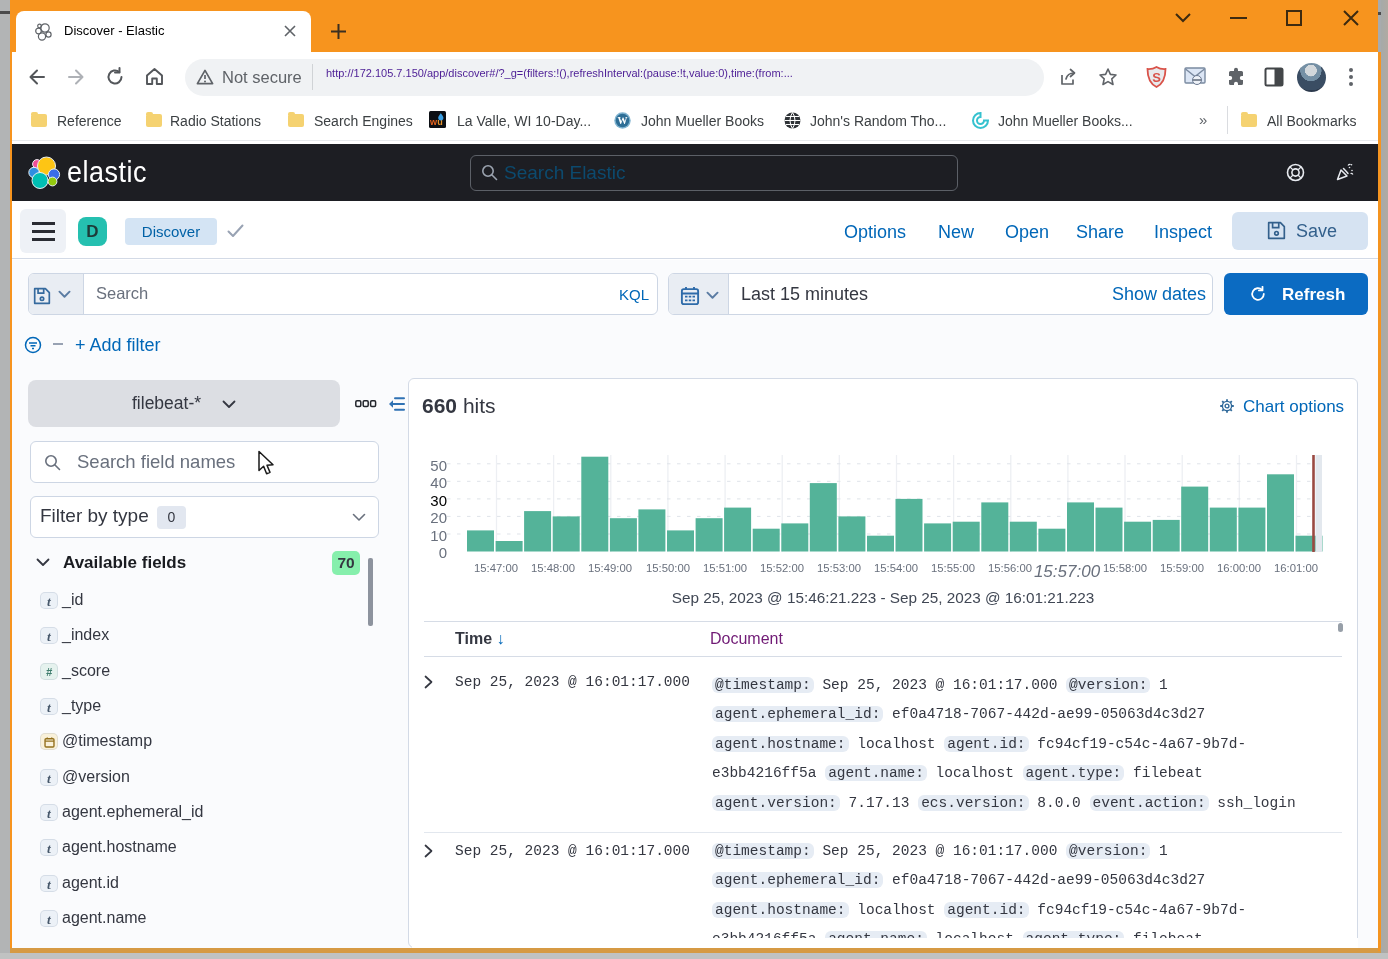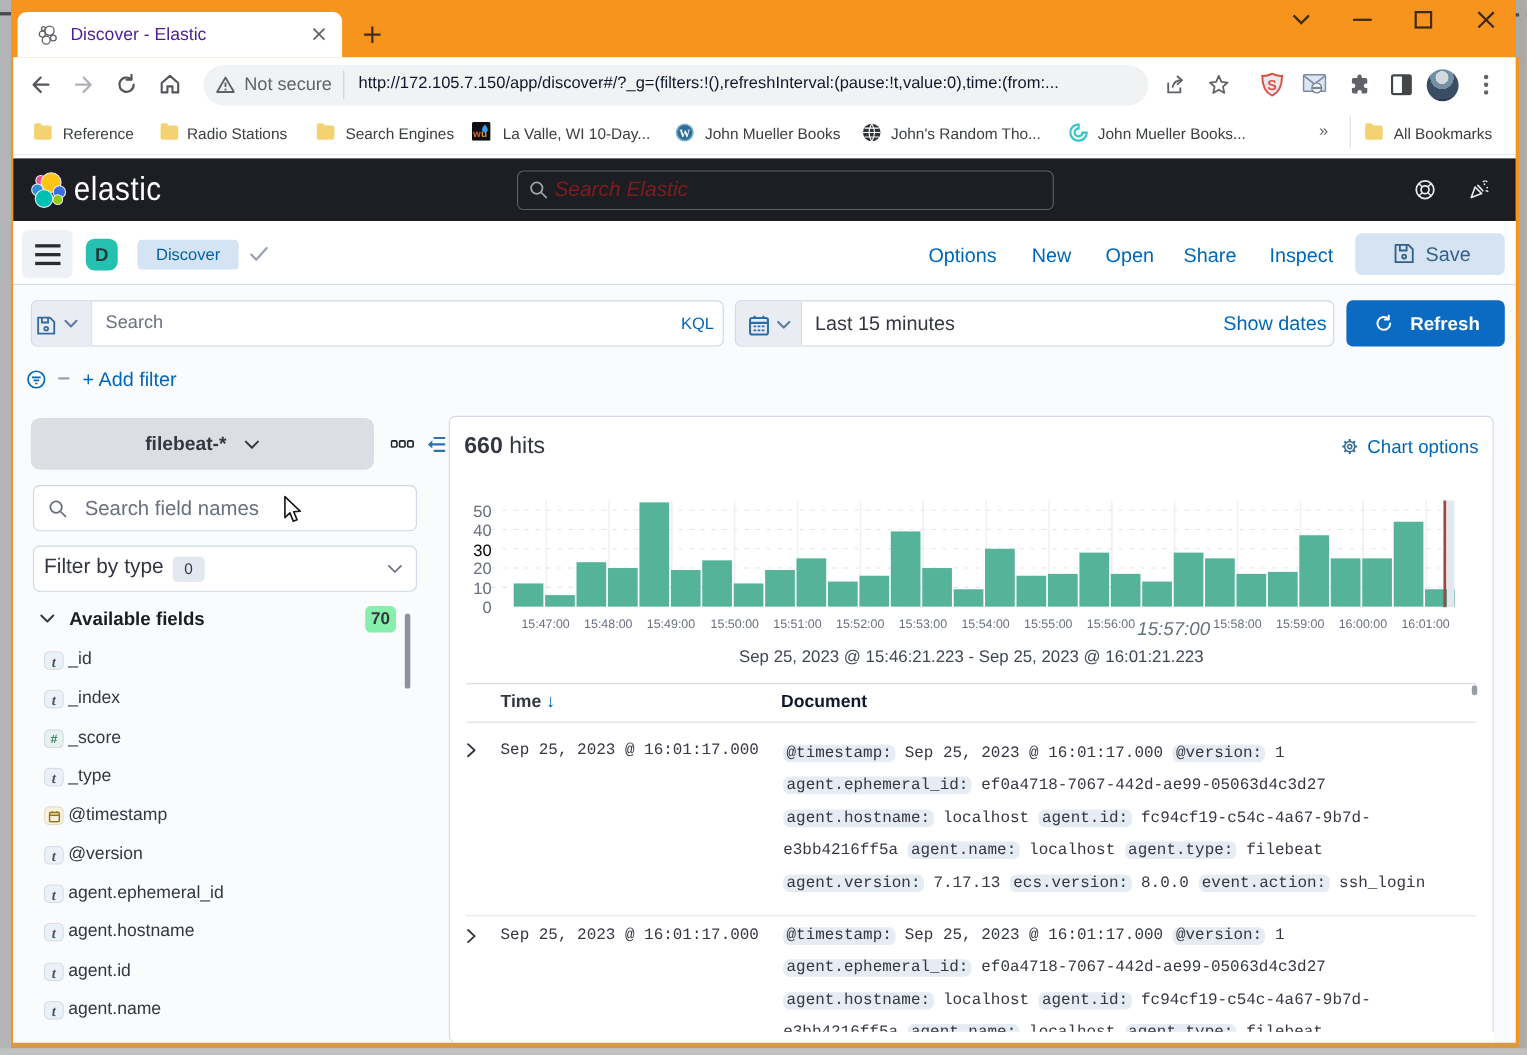--- a/index.html
+++ b/index.html
@@ -38,21 +38,21 @@
   <div class="tab"></div>
   <div class="abs" id="favicon" style="left:33px;top:22px;">
     <svg width="20" height="20" viewBox="0 0 20 20" fill="none" stroke="#5f6368" stroke-width="1.2">
       <circle cx="12" cy="6" r="4.2"></circle>
         <circle cx="5.5" cy="9" r="2.8"></circle>
         <circle cx="9" cy="14.5" r="3.6"></circle>
         <circle cx="15.5" cy="12.5" r="2.6"></circle>
         <circle cx="6.5" cy="4" r="1.8"></circle>
     </svg>
   </div>
-  <div class="abs" style="left:64px;top:23px;font-size:16px;color:#4c1d95;">Discover - Elastic</div>
+  <div class="abs" style="left:64px;top:23px;font-size:13px;color:#000000;">Discover - Elastic</div>
   <svg class="abs" style="left:283px;top:24px;" width="14" height="14" viewBox="0 0 14 14">
       <path d="M2 2 L12 12 M12 2 L2 12" stroke="#5f6368" stroke-width="1.6"></path>
     </svg>
   <svg class="abs" style="left:330px;top:23px;" width="17" height="17" viewBox="0 0 17 17">
       <path d="M8.5 1 V16 M1 8.5 H16" stroke="#3b2f21" stroke-width="2"></path>
     </svg>
 
   <svg class="abs" style="left:1174px;top:12px;" width="18" height="12" viewBox="0 0 18 12">
       <path d="M2 2 L9 9 L16 2" stroke="#3d2a10" stroke-width="2" fill="none"></path>
     </svg>
@@ -82,21 +82,21 @@
       </svg>
 
     <div class="abs" style="left:185px;top:59px;width:859px;height:37px;background:#f0f2f4;border-radius:19px;"></div>
     <svg class="abs" style="left:196px;top:68px;" width="18" height="18" viewBox="0 0 18 18">
         <path d="M9 2.4 L16.6 15.6 H1.4 Z" fill="none" stroke="#5f6368" stroke-width="1.7" stroke-linejoin="round"></path>
         <path d="M9 7 V11" stroke="#5f6368" stroke-width="1.7"></path>
         <circle cx="9" cy="13.4" r="1" fill="#5f6368"></circle>
       </svg>
     <div class="abs" style="left:222px;top:68px;font-size:16.5px;color:#5f6368;">Not secure</div>
     <div class="abs" style="left:312px;top:64px;width:1px;height:26px;background:#d0d3d6;"></div>
-    <div class="abs" style="left:326px;top:67px;width:712px;font-size:15px;color:#0f172a;white-space:nowrap;overflow:hidden;">http://172.105.7.150/app/discover#/?_g=(filters:!(),refreshInterval:(pause:!t,value:0),time:(from:...</div>
+    <div class="abs" style="left:326px;top:67px;width:712px;font-size:11px;color:#4c1d95;white-space:nowrap;overflow:hidden;">http://172.105.7.150/app/discover#/?_g=(filters:!(),refreshInterval:(pause:!t,value:0),time:(from:...</div>
 
     <svg class="abs" style="left:1058px;top:67px;" width="20" height="20" viewBox="0 0 20 20" fill="none" stroke="#5f6368" stroke-width="1.7">
         <path d="M4 8 V17 H15 V12.5" stroke-linejoin="round"></path>
         <path d="M8 12 C9 8 12 6 16 6" stroke-linecap="round"></path>
         <path d="M12.5 2.5 L16.5 6 L12.5 9.5" stroke-linejoin="round" stroke-linecap="round"></path>
       </svg>
 
     <svg class="abs" style="left:1098px;top:67px;" width="20" height="20" viewBox="0 0 20 20">
         <path d="M10 2 L12.4 7.4 L18 8 L13.8 11.8 L15 17.5 L10 14.6 L5 17.5 L6.2 11.8 L2 8 L7.6 7.4 Z" fill="none" stroke="#5f6368" stroke-width="1.6" stroke-linejoin="round"></path>
       </svg>
@@ -174,21 +174,21 @@
       <circle cx="13" cy="29.5" r="8" fill="#00bfb3"></circle>
       <circle cx="25.5" cy="30.5" r="4.4" fill="#93c90e"></circle>
     </svg>
     <div class="abs" style="left:67px;top:155px;font-size:27px;color:#fff;letter-spacing:0.5px;transform:scaleY(1.12);transform-origin:50% 0;">elastic</div>
 
     <div class="abs" style="left:470px;top:155px;width:488px;height:36px;border:1px solid #5c6067;border-radius:6px;"></div>
     <svg class="abs" style="left:481px;top:164px;" width="17" height="17" viewBox="0 0 17 17">
         <circle cx="7" cy="7" r="5.2" fill="none" stroke="#9ba3af" stroke-width="1.6"></circle>
         <path d="M11 11 L15.5 15.5" stroke="#9ba3af" stroke-width="1.6" stroke-linecap="round"></path>
       </svg>
-    <div class="abs" style="left:504px;top:162px;font-size:19px;color:#7f1d1d;font-style:italic;">Search Elastic</div>
+    <div class="abs" style="left:504px;top:162px;font-size:19px;color:#0c4a6e;">Search Elastic</div>
 
     <svg class="abs" style="left:1286px;top:163px;" width="19" height="19" viewBox="0 0 19 19" fill="none" stroke="#e8ebf0" stroke-width="1.6">
         <circle cx="9.5" cy="9.5" r="8"></circle>
         <circle cx="9.5" cy="9.5" r="3.6"></circle>
         <path d="M3.9 3.9 l2.9 2.9 M15.1 3.9 l-2.9 2.9 M3.9 15.1 l2.9-2.9 M15.1 15.1 l-2.9-2.9" stroke-width="1.3"></path>
       </svg>
 
     <svg class="abs" style="left:1335px;top:162px;" width="20" height="20" viewBox="0 0 20 20" fill="none" stroke="#e8ebf0" stroke-width="1.5">
         <path d="M6 8 L2.5 17.5 L12 14 Z" stroke-linejoin="round"></path>
         <path d="M8.5 6.5 C10 8 11.5 9.5 13 11.5" stroke-linecap="round"></path>
@@ -263,21 +263,21 @@
         <circle cx="9" cy="9" r="7.5"></circle>
         <path d="M5 7 h8 M6.5 9.8 h5 M8 12.6 h2"></path>
       </svg>
     <div class="abs" style="left:53px;top:343px;width:10px;height:2px;background:#98a2b3;"></div>
     <div class="abs euilink" style="left:75px;top:335px;font-size:18px;">+ Add filter</div>
   </div>
 
   <div id="sidebar">
 
     <div class="abs" style="left:28px;top:380px;width:312px;height:47px;background:#dcdee3;border-radius:8px;"></div>
-    <div class="abs" style="left:132px;top:393px;font-size:17.5px;font-weight:bold;color:#343741;">filebeat-*</div>
+    <div class="abs" style="left:132px;top:393px;font-size:17.5px;font-weight:normal;color:#343741;">filebeat-*</div>
     <svg class="abs" style="left:222px;top:400px;" width="14" height="9" viewBox="0 0 14 9">
         <path d="M1.5 1.5 L7 7 L12.5 1.5" stroke="#343741" stroke-width="1.8" fill="none" stroke-linecap="round" stroke-linejoin="round"></path>
       </svg>
 
     <svg class="abs" style="left:355px;top:400px;" width="22" height="8" viewBox="0 0 22 8">
         <g fill="none" stroke="#23262c" stroke-width="1.5">
           <rect x="0.8" y="0.8" width="5" height="5.6" rx="1.2"></rect>
           <rect x="8.2" y="0.8" width="5" height="5.6" rx="1.2"></rect>
           <rect x="15.6" y="0.8" width="5" height="5.6" rx="1.2"></rect>
         </g>
@@ -425,21 +425,21 @@
       <div class="abs" style="left:1090px;top:562px;width:70px;text-align:center;font-size:11.3px;color:#69707d;">15:58:00</div>
       <div class="abs" style="left:1147px;top:562px;width:70px;text-align:center;font-size:11.3px;color:#69707d;">15:59:00</div>
       <div class="abs" style="left:1204px;top:562px;width:70px;text-align:center;font-size:11.3px;color:#69707d;">16:00:00</div>
       <div class="abs" style="left:1261px;top:562px;width:70px;text-align:center;font-size:11.3px;color:#69707d;">16:01:00</div>
     <div class="abs" style="left:408px;top:589px;width:950px;text-align:center;font-size:15.3px;color:#404754;">Sep 25, 2023 @ 15:46:21.223 - Sep 25, 2023 @ 16:01:21.223</div>
 
     <div class="abs" style="left:424px;top:621px;width:918px;height:1px;background:#d6dce6;"></div>
     <div class="abs" style="left:424px;top:656px;width:918px;height:1px;background:#d6dce6;"></div>
     <div class="abs" style="left:424px;top:832px;width:918px;height:1px;background:#e2e7ee;"></div>
     <div class="abs" style="left:455px;top:630px;font-size:16px;font-weight:bold;color:#343741;">Time <span style="color:#0067b8;font-weight:normal;">↓</span></div>
-    <div class="abs" style="left:710px;top:630px;font-size:16px;font-weight:bold;color:#0f172a;">Document</div>
+    <div class="abs" style="left:710px;top:630px;font-size:16px;font-weight:normal;color:#701a75;">Document</div>
     <div class="abs" style="left:1338px;top:623px;width:5px;height:9px;background:#979fa8;border-radius:2.5px;"></div>
 
     <svg class="abs" style="left:423px;top:675px;" width="11" height="14" viewBox="0 0 11 14">
         <path d="M2.5 1.5 L8.5 7 L2.5 12.5" stroke="#343741" stroke-width="1.7" fill="none" stroke-linecap="round" stroke-linejoin="round"></path>
       </svg>
     <div class="abs mono" style="left:455px;top:674px;">Sep 25, 2023 @ 16:01:17.000</div>
     <div class="abs mono" style="left:712px;top:677px;"><span class="mkey">@timestamp:</span> Sep 25, 2023 @ 16:01:17.000 <span class="mkey">@version:</span> 1</div>
     <div class="abs mono" style="left:712px;top:706px;"><span class="mkey">agent.ephemeral_id:</span> ef0a4718-7067-442d-ae99-05063d4c3d27</div>
     <div class="abs mono" style="left:712px;top:736px;"><span class="mkey">agent.hostname:</span> localhost <span class="mkey">agent.id:</span> fc94cf19-c54c-4a67-9b7d-</div>
     <div class="abs mono" style="left:712px;top:765px;">e3bb4216ff5a <span class="mkey">agent.name:</span> localhost <span class="mkey">agent.type:</span> filebeat</div>

